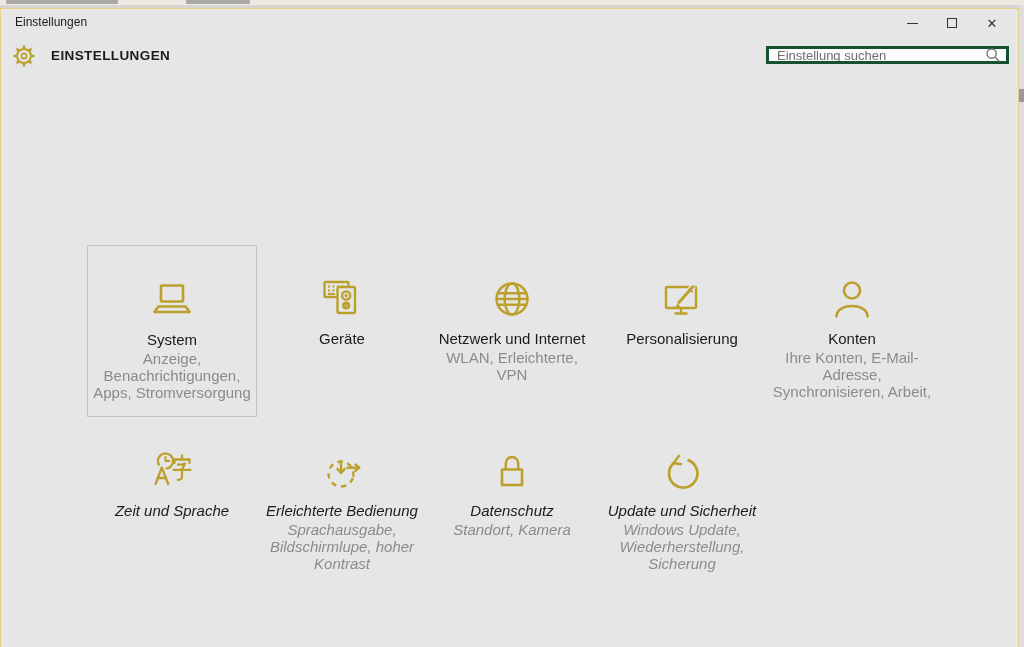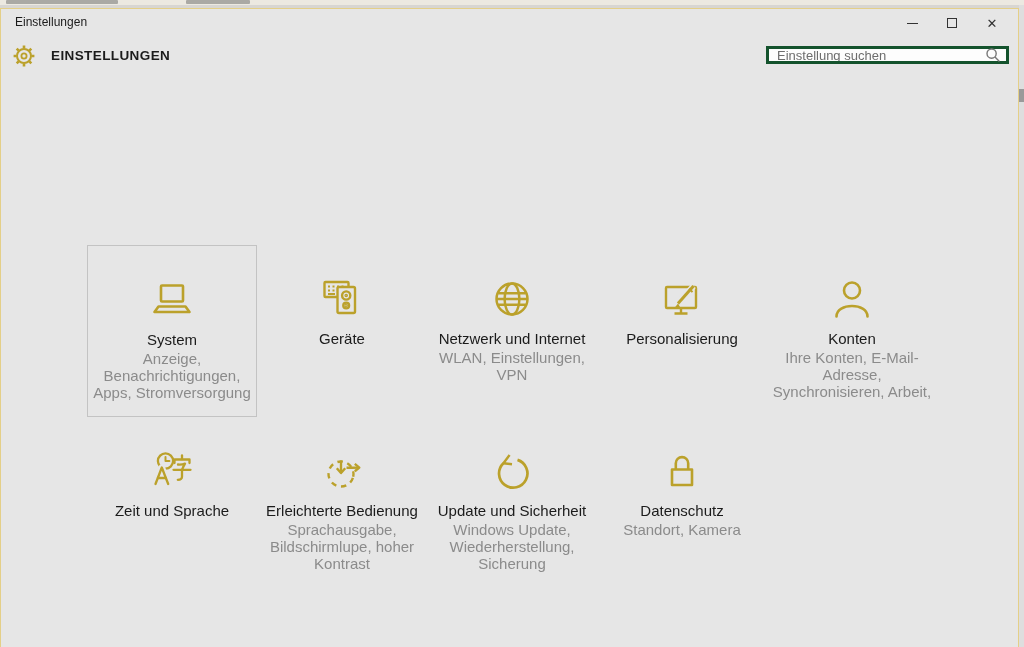--- a/index.html
+++ b/index.html
@@ -40,21 +40,21 @@
   .search-input{
     flex:1;border:none;outline:none;background:transparent;
     font-family:"Liberation Sans","DejaVu Sans",sans-serif;
     font-size:13px;color:#333;padding:0 0 0 8px;height:100%;
   }
   .search-input::placeholder{color:#6d6d6d;opacity:1;}
   .search-icon{width:20px;height:18px;flex:0 0 auto;color:#777;margin-right:3px;}
 
   .tile-row{position:absolute;display:flex;}
   .row-1{left:86px;top:236px;}
-  .row-2{left:86px;top:408px;}
+  .row-2{left:86px;top:408px;font-style:italic;}
   .tile{
     width:170px;height:172px;box-sizing:border-box;
     display:flex;flex-direction:column;align-items:center;
     padding-top:30px;text-align:center;cursor:default;
   }
   .tile.selected{border:1px solid #c3c3c3;}
   .tile-icon{width:48px;height:48px;color:#bba12b;flex:0 0 auto;}
   .tile-icon svg{overflow:visible;}
   .tile-title{margin-top:7px;font-size:15px;color:#1b1b1b;white-space:nowrap;}
   .tile-sub{
@@ -146,21 +146,21 @@
 
     <div class="tile">
       <span class="tile-icon">
         <svg width="48" height="48" viewBox="0 0 48 48" fill="none" stroke="currentColor" stroke-width="2.5">
           <circle cx="24" cy="24" r="15.5"></circle>
           <ellipse cx="24" cy="24" rx="7.4" ry="15.5"></ellipse>
           <path d="M10.2 18.3 H37.8 M8.5 24 H39.5 M10.2 29.7 H37.8"></path>
         </svg>
       </span>
       <div class="tile-title">Netzwerk und Internet</div>
-      <div class="tile-sub">WLAN, Einstellungen,
+      <div class="tile-sub">WLAN, Erleichterte,
 VPN</div>
     </div>
 
     <div class="tile">
       <span class="tile-icon">
         <svg width="48" height="48" viewBox="0 0 48 48" fill="none" stroke="currentColor" stroke-width="2.4" stroke-linejoin="round">
           <rect x="8" y="12" width="30" height="21" rx="1"></rect>
           <path d="M23 33 v5 M16.5 38.5 h13"></path>
           <path d="M20 28.5 L35.5 11" stroke="#e6e6e6" stroke-width="6"></path>
           <path d="M20 28.5 L35.5 11" stroke-width="3"></path>
@@ -217,37 +217,37 @@
         </svg>
       </span>
       <div class="tile-title">Erleichterte Bedienung</div>
       <div class="tile-sub">Sprachausgabe,
 Bildschirmlupe, hoher
 Kontrast</div>
     </div>
 
     <div class="tile">
       <span class="tile-icon">
+        <svg width="48" height="48" viewBox="0 0 48 48" fill="none" stroke="currentColor" stroke-width="2.6" stroke-linejoin="round">
+          <path d="M17.8 22.5 V16.3 a6.2 6.2 0 0 1 12.4 0 V22.5"></path>
+          <rect x="14" y="22.5" width="20" height="15.5"></rect>
+        </svg>
+      </span>
+      <div class="tile-title">Datenschutz</div>
+      <div class="tile-sub">Standort, Kamera</div>
+    </div>
+
+    <div class="tile">
+      <span class="tile-icon">
         <svg width="48" height="48" viewBox="0 0 48 48" fill="none" stroke="currentColor" stroke-width="2.7" stroke-linejoin="round">
           <path d="M29.5 12.9 A14.2 14.2 0 1 1 15.4 16.2"></path>
           <path d="M21.6 8 L15.4 16.2 L24 17.2" stroke-width="2.4"></path>
         </svg>
       </span>
       <div class="tile-title">Update und Sicherheit</div>
       <div class="tile-sub">Windows Update,
 Wiederherstellung,
 Sicherung</div>
     </div>
 
-    <div class="tile">
-      <span class="tile-icon">
-        <svg width="48" height="48" viewBox="0 0 48 48" fill="none" stroke="currentColor" stroke-width="2.6" stroke-linejoin="round">
-          <path d="M17.8 22.5 V16.3 a6.2 6.2 0 0 1 12.4 0 V22.5"></path>
-          <rect x="14" y="22.5" width="20" height="15.5"></rect>
-        </svg>
-      </span>
-      <div class="tile-title">Datenschutz</div>
-      <div class="tile-sub">Standort, Kamera</div>
-    </div>
-
   </div>
 
 </div>
 
 </body></html>

